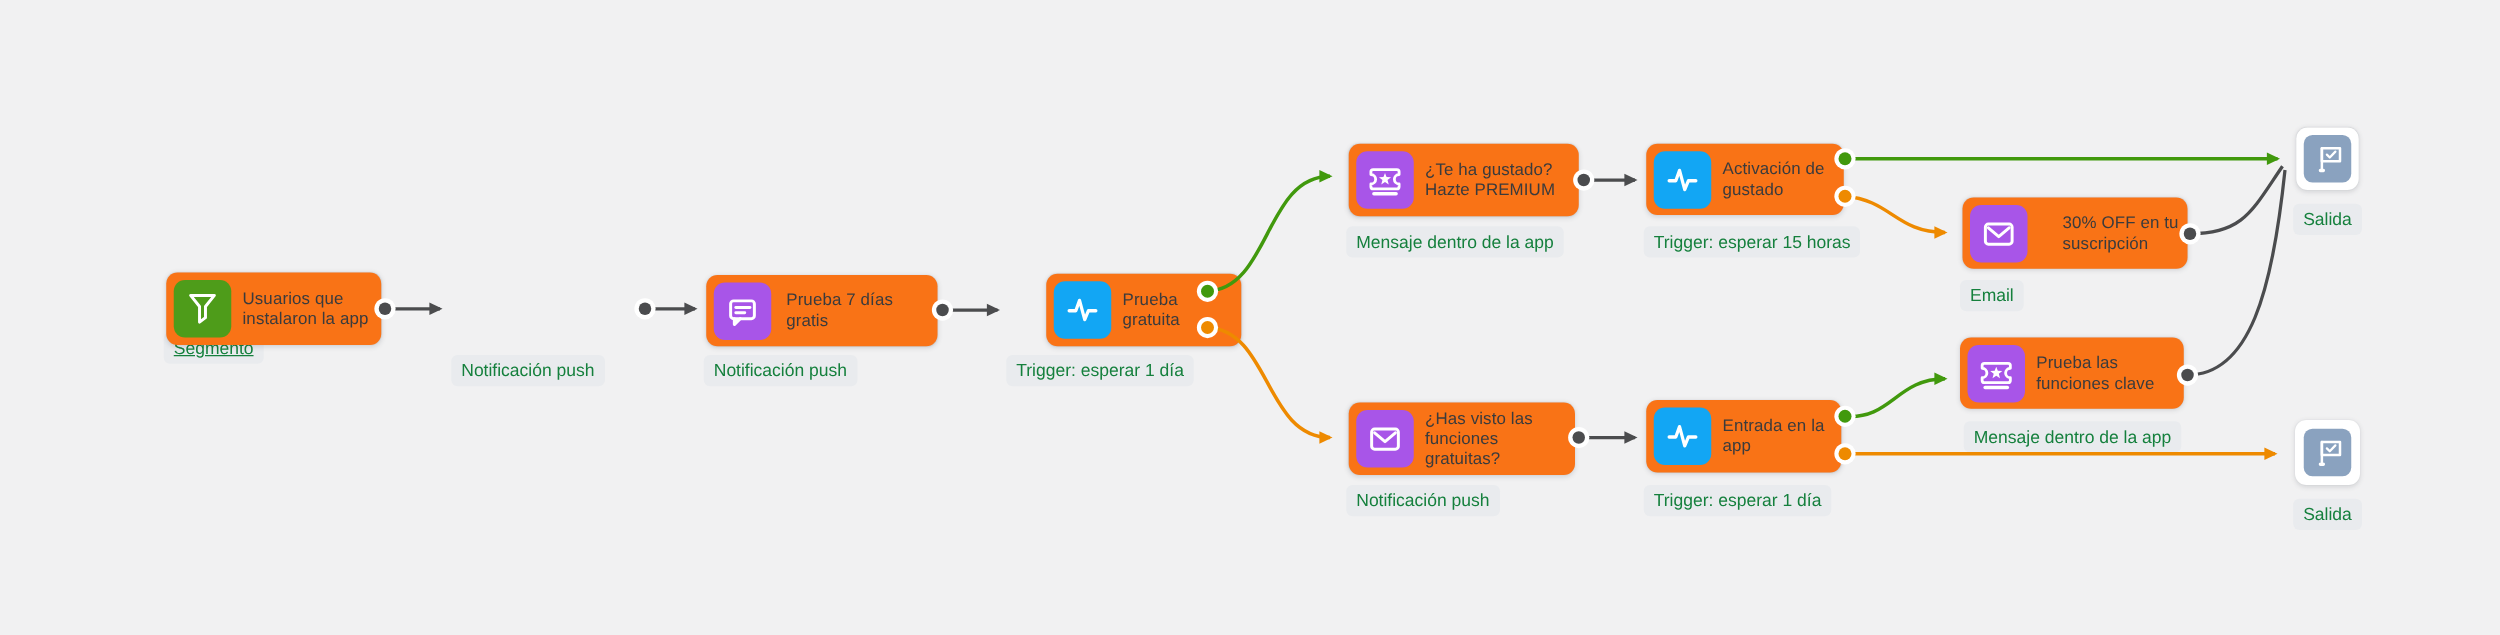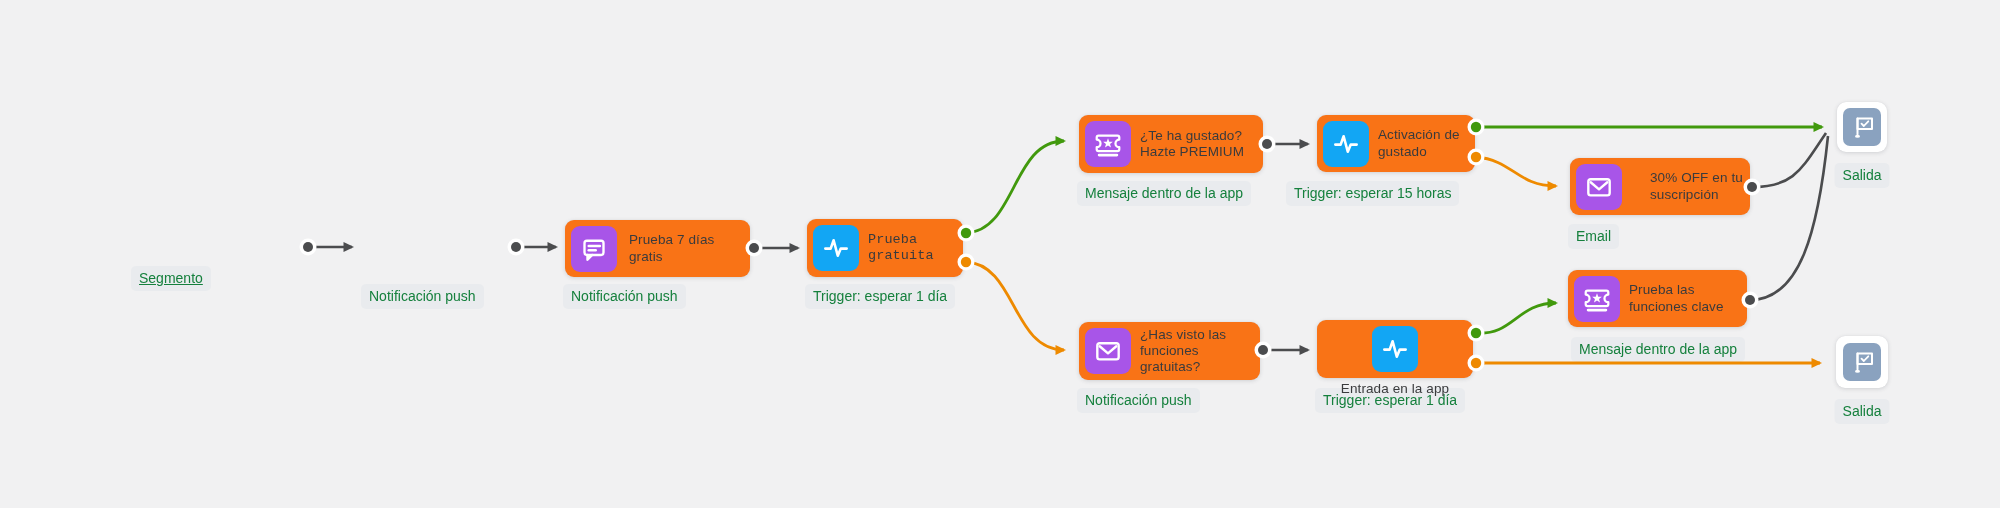--- a/index.html
+++ b/index.html
@@ -72,38 +72,46 @@
     white-space:nowrap;
     z-index:1;
   }
   .badge.center{transform:translateX(-50%);}
 </style>
 </head>
 <body>
 
 <div id="canvas">
 
+  <div class="node" style="left:133px;top:218px;width:172px;height:58px;">
+    <span class="icon green">
+      <svg viewBox="0 0 32 32" fill="none" stroke="#fff" stroke-width="2" stroke-linejoin="round" stroke-linecap="round">
+        <path d="M8 7 h16 l-6 7.5 V22 l-4 3 V14.5 Z"></path>
+      </svg>
+    </span>
+    <span class="title">Usuarios que instalaron la app</span>
+  </div>
   <div class="badge" style="left:131px;top:266px;text-decoration:underline;">Segmento</div>
 
   <div class="badge" style="left:361px;top:284px;">Notificación push</div>
 
   <div class="node" style="left:565px;top:220px;width:185px;height:57px;gap:12px;">
     <span class="icon purple">
       <svg viewBox="0 0 32 32" fill="none" stroke="#fff" stroke-width="2" stroke-linejoin="round" stroke-linecap="round">
         <rect x="8" y="9" width="16" height="12" rx="2"></rect>
         <path d="M11.5 13.5 H21"></path>
           <path d="M11.5 17 H17.5"></path>
         <path d="M10.5 21 V25 L14.5 21" fill="#fff"></path>
       </svg>
     </span>
     <span class="title">Prueba 7 días gratis</span>
   </div>
   <div class="badge" style="left:563px;top:284px;">Notificación push</div>
 
-  <div class="node" style="left:807px;top:219px;width:156px;height:58px;font-family:Liberation Mono, monospace;">
+  <div class="node" style="left:837px;top:219px;width:156px;height:58px;">
     <span class="icon blue">
       <svg viewBox="0 0 32 32" fill="none" stroke="#fff" stroke-width="2.2" stroke-linejoin="round" stroke-linecap="round">
         <polyline points="7,16.5 11.5,16.5 14,9.5 17.5,22.5 20,16.5 25,16.5"></polyline>
       </svg>
     </span>
     <span class="title">Prueba gratuita</span>
   </div>
   <div class="badge" style="left:805px;top:284px;">Trigger: esperar 1 día</div>
 
   <div class="node" style="left:1079px;top:115px;width:184px;height:58px;">
@@ -119,21 +127,21 @@
   <div class="badge" style="left:1077px;top:181px;">Mensaje dentro de la app</div>
 
   <div class="node" style="left:1317px;top:115px;width:158px;height:57px;">
     <span class="icon blue">
       <svg viewBox="0 0 32 32" fill="none" stroke="#fff" stroke-width="2.2" stroke-linejoin="round" stroke-linecap="round">
         <polyline points="7,16.5 11.5,16.5 14,9.5 17.5,22.5 20,16.5 25,16.5"></polyline>
       </svg>
     </span>
     <span class="title">Activación de gustado</span>
   </div>
-  <div class="badge" style="left:1286px;top:181px;">Trigger: esperar 15 horas</div>
+  <div class="badge" style="left:1315px;top:181px;">Trigger: esperar 15 horas</div>
 
   <div class="node" style="left:1570px;top:158px;width:180px;height:57px;gap:28px;">
     <span class="icon purple">
       <svg viewBox="0 0 32 32" fill="none" stroke="#fff" stroke-width="2" stroke-linejoin="round" stroke-linecap="round">
         <rect x="7" y="9.5" width="18" height="13.5" rx="2"></rect>
         <polyline points="9,12 16,18 23,12"></polyline>
       </svg>
     </span>
     <span class="title">30% OFF en tu suscripción</span>
   </div>
@@ -155,21 +163,21 @@
     <span class="icon purple">
       <svg viewBox="0 0 32 32" fill="none" stroke="#fff" stroke-width="2" stroke-linejoin="round" stroke-linecap="round">
         <rect x="7" y="9.5" width="18" height="13.5" rx="2"></rect>
         <polyline points="9,12 16,18 23,12"></polyline>
       </svg>
     </span>
     <span class="title">¿Has visto las funciones gratuitas?</span>
   </div>
   <div class="badge" style="left:1077px;top:388px;">Notificación push</div>
 
-  <div class="node" style="left:1317px;top:320px;width:156px;height:58px;flex-direction:column;">
+  <div class="node" style="left:1317px;top:320px;width:156px;height:58px;">
     <span class="icon blue">
       <svg viewBox="0 0 32 32" fill="none" stroke="#fff" stroke-width="2.2" stroke-linejoin="round" stroke-linecap="round">
         <polyline points="7,16.5 11.5,16.5 14,9.5 17.5,22.5 20,16.5 25,16.5"></polyline>
       </svg>
     </span>
     <span class="title">Entrada en la app</span>
   </div>
   <div class="badge" style="left:1315px;top:388px;">Trigger: esperar 1 día</div>
 
   <div class="exit-node" style="left:1837px;top:102px;width:50px;height:50px;">

